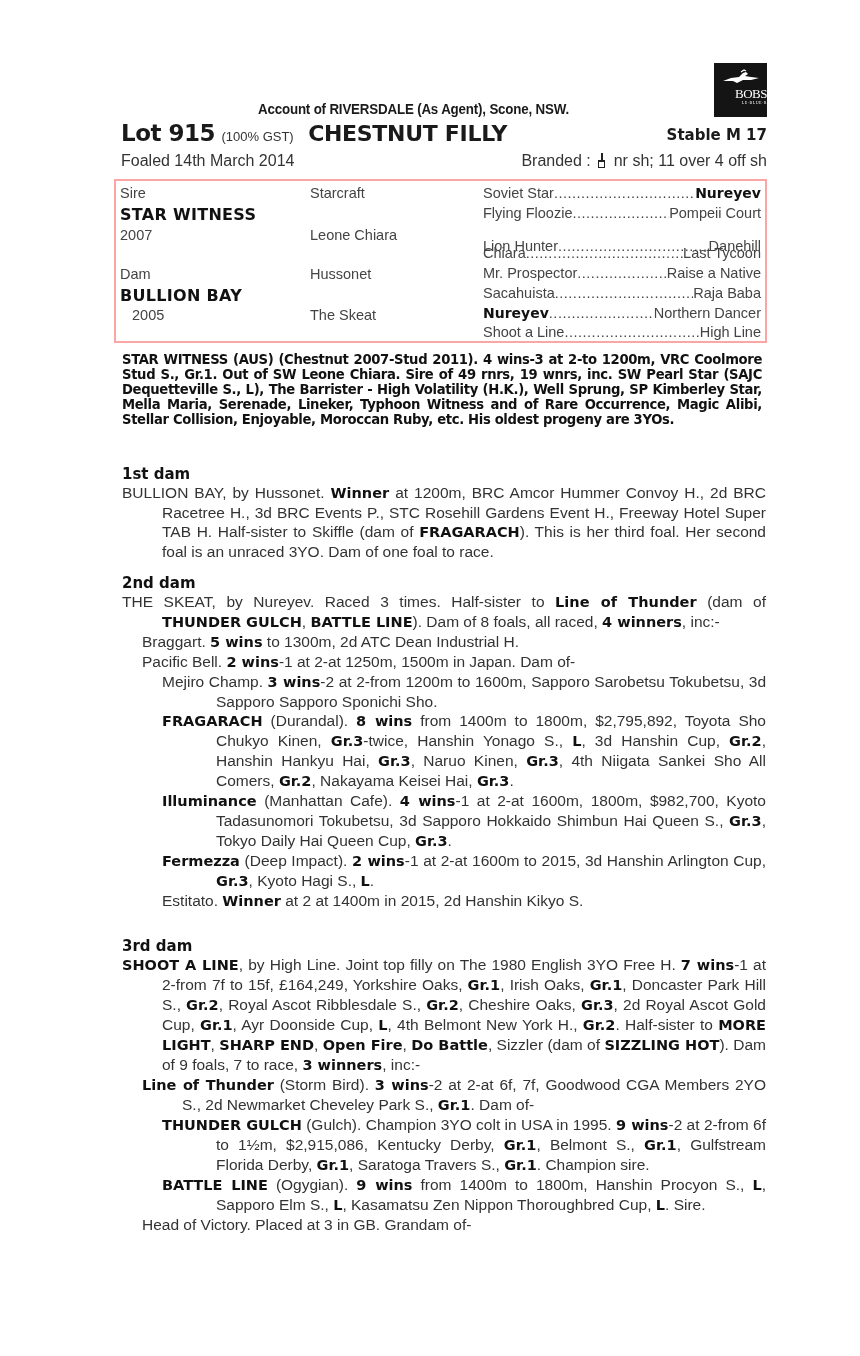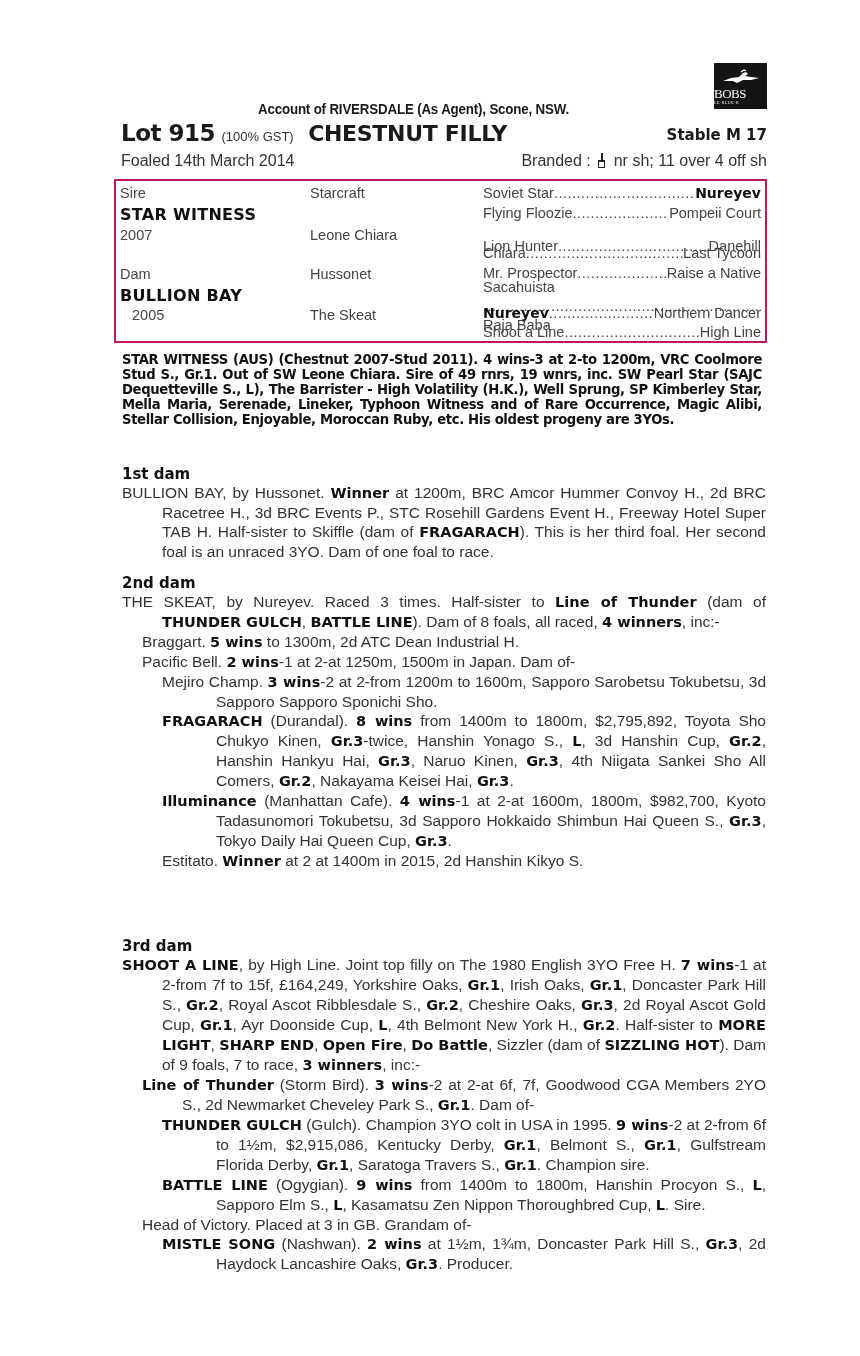--- a/index.html
+++ b/index.html
@@ -1,39 +1,39 @@
 <!DOCTYPE html>
 <html><head>
 <meta charset="utf-8">
 <style>
   html, body { margin: 0; padding: 0; background: #ffffff; }
   body { width: 860px; height: 1356px; position: relative; overflow: hidden;
          font-family: "Liberation Sans", sans-serif; color: #1a1a1a; }
 
-  .logo { position: absolute; left: 714px; top: 63px; width: 53px; height: 46px;
-          background: #141414; color: #fff; text-align: left; }
+  .logo { position: absolute; left: 714px; top: 63px; width: 53px; height: 54px;
+          background: #141414; color: #fff; text-align: right; }
   .logo svg { display: block; margin: 6px auto 0; }
   .logo .logo-text { font-family: "Liberation Serif", serif; font-size: 13px; line-height: 12px; letter-spacing: -0.5px; margin-top: 1px; }
   .logo .logo-sub { font-family: "Liberation Serif", serif; font-size: 4px; letter-spacing: 0.5px; line-height: 6px; }
 
   .account { position: absolute; left: 258px; top: 100px; font-size: 15.5px; font-weight: bold;
              transform: scaleX(0.86); transform-origin: left top; white-space: nowrap; letter-spacing: -0.2px; }
   .lotline { position: absolute; left: 121px; top: 120px; width: 646px; height: 28px; white-space: nowrap; }
   .lot-label { font-size: 23px; font-weight: 900; font-family: "DejaVu Sans", sans-serif; letter-spacing: -0.5px; }
   .gst { font-size: 13px; color: #333; margin-left: 2px; }
   .colour-sex { font-size: 22px; font-weight: 900; font-family: "DejaVu Sans", sans-serif; margin-left: 10px; letter-spacing: -0.3px; }
   .stable { position: absolute; right: 0; top: 6px; font-size: 15px; font-weight: bold; font-family: "DejaVu Sans", sans-serif; }
   .foaled { position: absolute; left: 121px; top: 152px; font-size: 16px; color: #333; }
   .branded { position: absolute; right: 93px; top: 152px; font-size: 16px; color: #333; white-space: nowrap; }
   .brand-glyph { display: inline-block; width: 10px; height: 14px; position: relative; vertical-align: -2px; margin: 0 2px; }
   .brand-glyph:before { content: ""; position: absolute; left: 1px; bottom: 0; width: 7px; height: 8px; border: 1.5px solid #222; border-top-width: 2px; box-sizing: border-box; }
   .brand-glyph:after { content: ""; position: absolute; left: 4px; top: -1px; width: 2px; height: 7px; background: #222; }
 
   .ped { position: absolute; left: 114px; top: 179px; width: 653px; height: 164px;
-         border: 2px solid #be185d; box-sizing: border-box; }
+         border: 2px solid #fca5a5; box-sizing: border-box; }
   .ped .cell { position: absolute; font-size: 14.5px; color: #444; white-space: nowrap; }
   .ped .big { font-weight: 900; color: #111; font-family: "DejaVu Sans", sans-serif; font-size: 16px; letter-spacing: 0.3px; }
   .ped .g3 { position: absolute; left: 367px; width: 278px; font-size: 14.5px; color: #444;
              display: flex; white-space: nowrap; line-height: 19px; }
   .ped .g3 .l { flex: 0 0 auto; }
   .ped .g3 .dots { flex: 1 1 auto; overflow: hidden; }
   .ped .g3 .dots:before { content: "........................................................................................"; letter-spacing: 0.5px; }
   .ped .g3 .r { flex: 0 0 auto; }
   .ped .b { font-weight: bold; color: #111; font-family: "DejaVu Sans", sans-serif; font-size: 14px; }
 
@@ -106,21 +106,21 @@
   <div class="g3" style="top:63px;">
       <span class="l">Chiara</span>
       <span class="dots"></span>
       <span class="r">Last Tycoon</span>
     </div>
   <div class="g3" style="top:83px;">
       <span class="l">Mr. Prospector</span>
       <span class="dots"></span>
       <span class="r">Raise a Native</span>
     </div>
-  <div class="g3" style="top:97px;flex-direction:column;">
+  <div class="g3" style="top:103px;">
       <span class="l">Sacahuista</span>
       <span class="dots"></span>
       <span class="r">Raja Baba</span>
     </div>
   <div class="g3" style="top:123px;">
       <span class="l b">Nureyev</span>
       <span class="dots"></span>
       <span class="r">Northern Dancer</span>
     </div>
   <div class="g3" style="top:142px;">
@@ -142,30 +142,30 @@
   <div class="para lvl0"><span>THE SKEAT, by Nureyev. Raced 3 times. Half-sister to </span><span class="b">Line of Thunder</span><span> (dam of </span><span class="b">THUNDER GULCH</span><span>, </span><span class="b">BATTLE LINE</span><span>). Dam of 8 foals, all raced, </span><span class="b">4 winners</span><span>, inc:-</span></div>
 
   <div class="para" style="padding-left:20px;"><span>Braggart. </span><span class="b">5 wins</span><span> to 1300m, 2d ATC Dean Industrial H.</span></div>
   <div class="para" style="padding-left:20px;"><span>Pacific Bell. </span><span class="b">2 wins</span><span>-1 at 2-at 1250m, 1500m in Japan. Dam of-</span></div>
   <div class="para lvl2"><span>Mejiro Champ. </span><span class="b">3 wins</span><span>-2 at 2-from 1200m to 1600m, Sapporo Sarobetsu Tokubetsu, 3d Sapporo Sapporo Sponichi Sho.</span></div>
 
   <div class="para lvl2"><span class="b">FRAGARACH</span><span> (Durandal). </span><span class="b">8 wins</span><span> from 1400m to 1800m, $2,795,892, Toyota Sho Chukyo Kinen, </span><span class="b">Gr.3</span><span>-twice, Hanshin Yonago S., </span><span class="b">L</span><span>, 3d Hanshin Cup, </span><span class="b">Gr.2</span><span>, Hanshin Hankyu Hai, </span><span class="b">Gr.3</span><span>, Naruo Kinen, </span><span class="b">Gr.3</span><span>, 4th Niigata Sankei Sho All Comers, </span><span class="b">Gr.2</span><span>, Nakayama Keisei Hai, </span><span class="b">Gr.3</span><span>.</span></div>
 
   <div class="para lvl2"><span class="b">Illuminance</span><span> (Manhattan Cafe). </span><span class="b">4 wins</span><span>-1 at 2-at 1600m, 1800m, $982,700, Kyoto Tadasunomori Tokubetsu, 3d Sapporo Hokkaido Shimbun Hai Queen S., </span><span class="b">Gr.3</span><span>, Tokyo Daily Hai Queen Cup, </span><span class="b">Gr.3</span><span>.</span></div>
 
+  <div class="para lvl2"><span class="b">Fermezza</span><span> (Deep Impact). </span><span class="b">2 wins</span><span>-1 at 2-at 1600m to 2015, 3d Hanshin Arlington Cup, </span><span class="b">Gr.3</span><span>, Kyoto Hagi S., </span><span class="b">L</span><span>.</span></div>
 
   <div class="para" style="padding-left:40px;"><span>Estitato. </span><span class="b">Winner</span><span> at 2 at 1400m in 2015, 2d Hanshin Kikyo S.</span></div>
 </div>
 
 <div class="section" style="top:937px;">
   <h3>3rd dam</h3>
   <div class="para lvl0"><span class="b">SHOOT A LINE</span><span>, by High Line. Joint top filly on The 1980 English 3YO Free H. </span><span class="b">7 wins</span><span>-1 at 2-from 7f to 15f, £164,249, Yorkshire Oaks, </span><span class="b">Gr.1</span><span>, Irish Oaks, </span><span class="b">Gr.1</span><span>, Doncaster Park Hill S., </span><span class="b">Gr.2</span><span>, Royal Ascot Ribblesdale S., </span><span class="b">Gr.2</span><span>, Cheshire Oaks, </span><span class="b">Gr.3</span><span>, 2d Royal Ascot Gold Cup, </span><span class="b">Gr.1</span><span>, Ayr Doonside Cup, </span><span class="b">L</span><span>, 4th Belmont New York H., </span><span class="b">Gr.2</span><span>. Half-sister to </span><span class="b">MORE LIGHT</span><span>, </span><span class="b">SHARP END</span><span>, </span><span class="b">Open Fire</span><span>, </span><span class="b">Do Battle</span><span>, Sizzler (dam of </span><span class="b">SIZZLING HOT</span><span>). Dam of 9 foals, 7 to race, </span><span class="b">3 winners</span><span>, inc:-</span></div>
 
   <div class="para lvl1a"><span class="b">Line of Thunder</span><span> (Storm Bird). </span><span class="b">3 wins</span><span>-2 at 2-at 6f, 7f, Goodwood CGA Members 2YO S., 2d Newmarket Cheveley Park S., </span><span class="b">Gr.1</span><span>. Dam of-</span></div>
 
   <div class="para lvl2"><span class="b">THUNDER GULCH</span><span> (Gulch). Champion 3YO colt in USA in 1995. </span><span class="b">9 wins</span><span>-2 at 2-from 6f to 1½m, $2,915,086, Kentucky Derby, </span><span class="b">Gr.1</span><span>, Belmont S., </span><span class="b">Gr.1</span><span>, Gulfstream Florida Derby, </span><span class="b">Gr.1</span><span>, Saratoga Travers S., </span><span class="b">Gr.1</span><span>. Champion sire.</span></div>
 
   <div class="para lvl2"><span class="b">BATTLE LINE</span><span> (Ogygian). </span><span class="b">9 wins</span><span> from 1400m to 1800m, Hanshin Procyon S., </span><span class="b">L</span><span>, Sapporo Elm S., </span><span class="b">L</span><span>, Kasamatsu Zen Nippon Thoroughbred Cup, </span><span class="b">L</span><span>. Sire.</span></div>
 
   <div class="para" style="padding-left:20px;"><span>Head of Victory. Placed at 3 in GB. Grandam of-</span></div>
 
-  <div class="para lvl2"><span class="b">MISTLE SONG</span><span> (Nashwan). </span><span class="b">2 wins</span><span> at 1½m, 1¾m, Doncaster Park Hill S., </span><span class="b">Gr.3</span><span>, 2d Haydock Lancashire Oaks, </span><span class="b">Gr.3</span><span>. Producer.</span></div>
 </div>
 
 </body></html>

